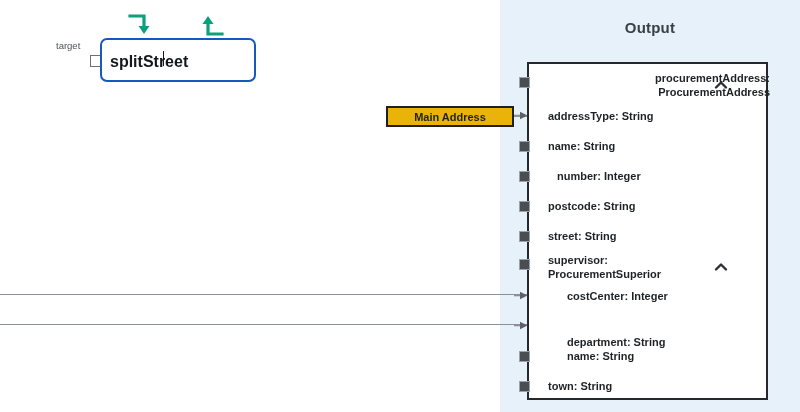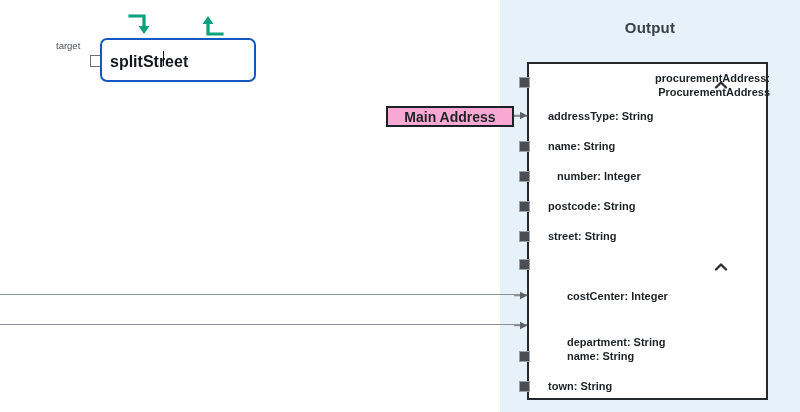--- a/index.html
+++ b/index.html
@@ -47,22 +47,22 @@
   }
   .port-arrow{position:absolute;width:14px;height:9px;}
   .port-arrow svg{display:block;}
 
   
   .conn-line{position:absolute;height:0;border-top:1.6px solid #8b9096;}
 
   
   .main-address{
     position:absolute;left:386px;top:106px;width:128px;height:21px;
-    background:#f9a8d4;border:2px solid #1d2024;box-sizing:border-box;
-    font-size:14px;font-weight:700;color:#1e2225;
+    background:#eab308;border:2px solid #1d2024;box-sizing:border-box;
+    font-size:11px;font-weight:700;color:#1e2225;
     display:flex;align-items:center;justify-content:center;
   }
   .ma-line{
     position:absolute;left:514px;top:116px;width:17px;height:0;
     border-top:1.6px solid #8b9096;
   }
 
   
   .target-label{
     position:absolute;left:56px;top:40px;
@@ -112,21 +112,22 @@
     <div id="tree-items">
         <div class="tree-item lvl0" style="top: 8px;"><span>procurementAddress:
 ProcurementAddress</span><span class="chev" style="top: 8px;"><svg width="14" height="10" viewBox="0 0 14 10">
               <path d="M2 7.5 L7 2.5 L12 7.5" fill="none" stroke="#2b2f33" stroke-width="2.4" stroke-linecap="round" stroke-linejoin="round"></path>
             </svg></span></div>
         <div class="tree-item lvl1" style="top: 46px;"><span>addressType: String</span></div>
         <div class="tree-item lvl1" style="top: 76px;"><span>name: String</span></div>
         <div class="tree-item lvl1" style="top: 106px; padding-left: 28px;"><span>number: Integer</span></div>
         <div class="tree-item lvl1" style="top: 136px;"><span>postcode: String</span></div>
         <div class="tree-item lvl1" style="top: 166px;"><span>street: String</span></div>
-        <div class="tree-item lvl1" style="top: 190px;"><span class="chev" style="top: 8px;"><svg width="14" height="10" viewBox="0 0 14 10">
+        <div class="tree-item lvl1" style="top: 190px;"><span>supervisor:
+ProcurementSuperior</span><span class="chev" style="top: 8px;"><svg width="14" height="10" viewBox="0 0 14 10">
               <path d="M2 7.5 L7 2.5 L12 7.5" fill="none" stroke="#2b2f33" stroke-width="2.4" stroke-linecap="round" stroke-linejoin="round"></path>
             </svg></span></div>
         <div class="tree-item lvl2" style="top: 226px;"><span>costCenter: Integer</span></div>
         <div class="tree-item lvl2" style="top: 240px; margin-top: 32px;"><span>department: String</span></div>
         <div class="tree-item lvl2" style="top: 286px;"><span>name: String</span></div>
         <div class="tree-item lvl1" style="top: 316px;"><span>town: String</span></div>
       </div>
   </div>
   <div id="tree-ports">
       <div class="port" style="left: 519px; top: 77px;"></div>

